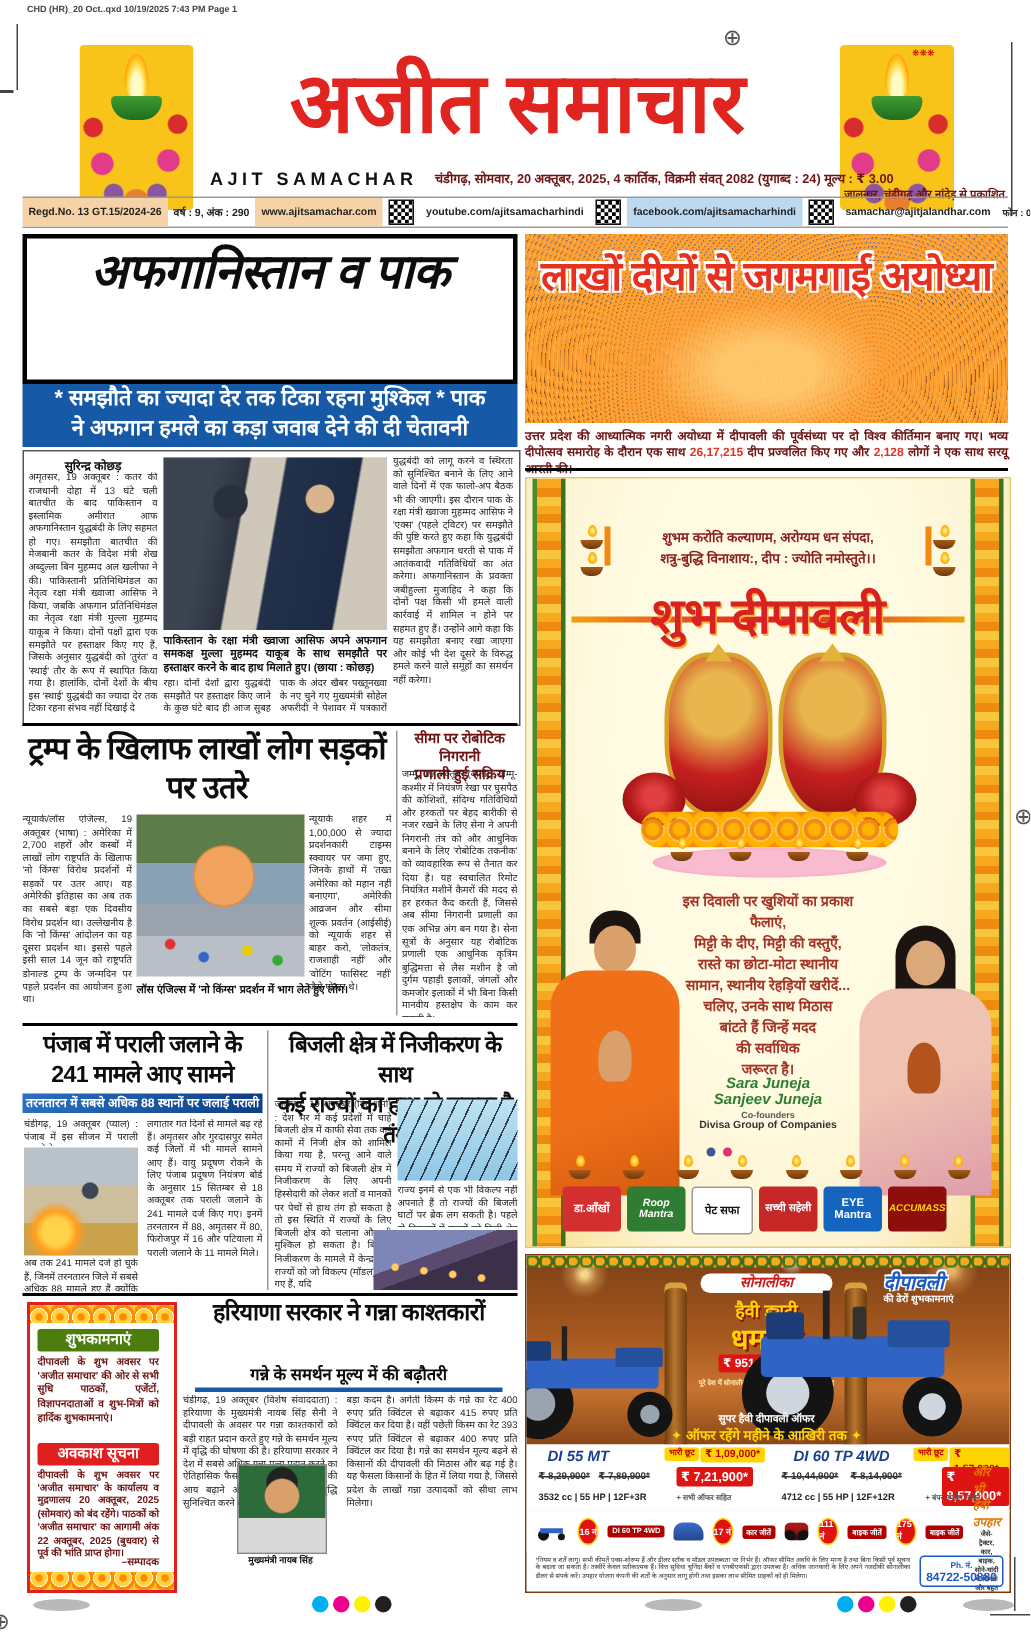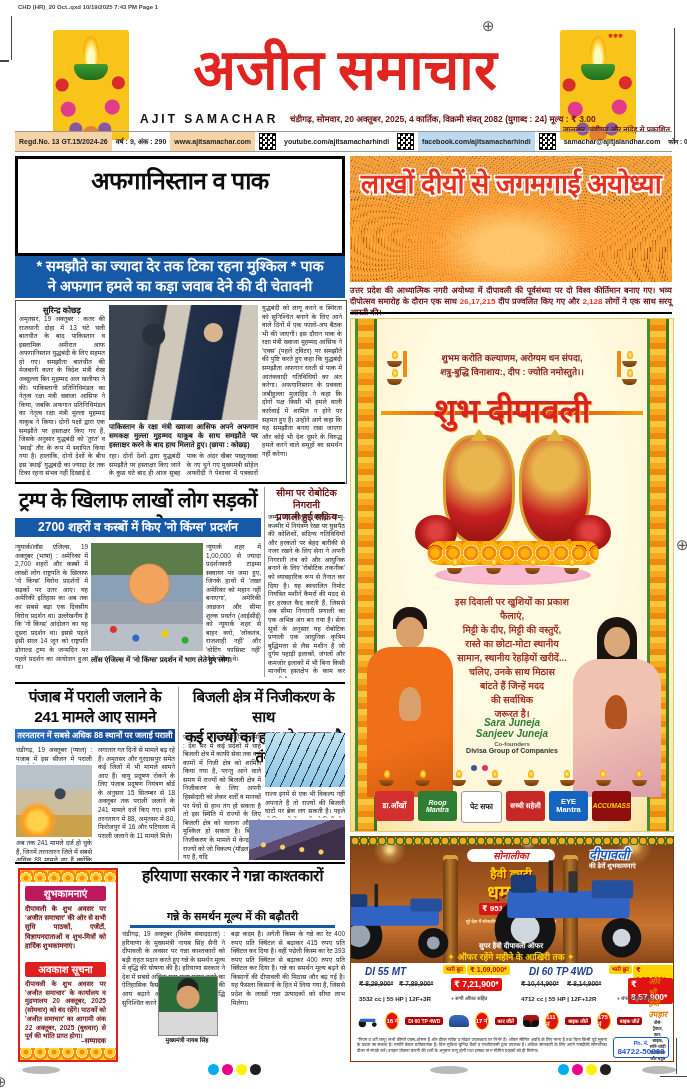--- a/index.html
+++ b/index.html
@@ -99,41 +99,40 @@
     <div class="seg" style="background:#bcd9f0;">facebook.com/ajitsamacharhindi</div>
     <div class="seg">
         <span class="qr"></span>
       </div>
     <div class="seg">samachar@ajitjalandhar.com</div>
     <div class="vrule"></div>
     <div class="seg" style="font-size:6.3px;">फोन : 0181-5032400, 2459616-2-63 फैक्स : 2230455, 5011025</div>
   </div>
 
   <div class="abs" style="left:15px;top:156px;width:324px;height:94px;border:3px solid #000;text-align:center;">
-    <div class="hl" style="font-size:24px;line-height:44px;">अफगानिस्तान व पाक</div>
+    <div class="hl" style="font-size:32px;line-height:44px;font-style:italic;">अफगानिस्तान व पाक</div>
   </div>
   <div class="abs bluebox" style="left:15px;top:256px;width:330px;height:42px;font-size:14.5px;line-height:20px;">
     <div>* समझौते का ज्यादा देर तक टिका रहना मुश्किल * पाक</div>
     <div>ने अफगान हमले का कड़ा जवाब देने की दी चेतावनी</div>
   </div>
   <div class="abs" style="left:15px;top:300px;width:330px;height:182px;border:1px solid #555;"></div>
   <div class="abs" style="left:19px;top:304px;width:86px;text-align:center;font-size:8px;font-weight:bold;color:#111;">सुरिन्द्र कोछड़</div>
   <div class="abs bt" style="left:19px;top:315px;width:86px;height:163px;">अमृतसर, 19 अक्तूबर : कतर की राजधानी दोहा में 13 घंटे चली बातचीत के बाद पाकिस्तान व इस्लामिक अमीरात आफ अफगानिस्तान युद्धबंदी के लिए सहमत हो गए। समझौता बातचीत की मेजबानी कतर के विदेश मंत्री शेख अब्दुल्ला बिन मुहम्मद अल खलीफा ने की। पाकिस्तानी प्रतिनिधिमंडल का नेतृत्व रक्षा मंत्री ख्वाजा आसिफ ने किया, जबकि अफगान प्रतिनिधिमंडल का नेतृत्व रक्षा मंत्री मुल्ला मुहम्मद याकूब ने किया। दोनों पक्षों द्वारा एक समझौते पर हस्ताक्षर किए गए हैं, जिसके अनुसार युद्धबंदी को 'तुरंत' व 'स्थाई' तौर के रूप में स्थापित किया गया है। हालांकि, दोनों देशों के बीच इस 'स्थाई' युद्धबंदी का ज्यादा देर तक टिका रहना संभव नहीं दिखाई दे</div>
   <div class="abs" style="left:109px;top:305px;width:149px;height:115px;background:
        radial-gradient(circle at 30% 26%,#28303c 0 11px,transparent 12px),
        radial-gradient(circle at 70% 24%,#d9b58e 0 9px,transparent 10px),
        linear-gradient(100deg,#3c4452 20%,#2c3340 34%,#cfc8ba 35%,#cfc8ba 48%,#23304a 49%,#1d2a44 78%,#cfc8ba 79%),
        #cfc8ba;"></div>
   <div class="abs cap" style="left:109px;top:422px;width:149px;height:30px;">पाकिस्तान के रक्षा मंत्री ख्वाजा आसिफ अपने अफगान समकक्ष मुल्ला मुहम्मद याकूब के साथ समझौते पर हस्ताक्षर करने के बाद हाथ मिलाते हुए। (छाया : कोछड़)</div>
   <div class="abs bt" style="left:109px;top:452px;width:149px;height:27px;column-count:2;column-gap:6px;">रहा। दोनों देशों द्वारा युद्धबंदी समझौते पर हस्ताक्षर किए जाने के कुछ घंटे बाद ही आज सुबह पाक के अंदर खैबर पख्तूनख्वा के नए चुने गए मुख्यमंत्री सोहेल अफरीदी ने पेशावर में पत्रकारों से गैर-रस्मी तौर पर बातचीत दौरान पाकिस्तानी हुक्मरानों के लिए आने वाले समय की पुष्टि करते हुए कहा कि अफगानिस्तान द्वारा किए जाने वाले किसी भी हमले का कड़ा व उचित जवाब दिया जाएगा।</div>
   <div class="abs bt" style="left:262px;top:304px;width:80px;height:174px;">युद्धबंदी को लागू करने व स्थिरता को सुनिश्चित बनाने के लिए आने वाले दिनों में एक फालो-अप बैठक भी की जाएगी। इस दौरान पाक के रक्षा मंत्री ख्वाजा मुहम्मद आसिफ ने 'एक्स' (पहले ट्विटर) पर समझौते की पुष्टि करते हुए कहा कि युद्धबंदी समझौता अफगान धरती से पाक में आतंकवादी गतिविधियों का अंत करेगा। अफगानिस्तान के प्रवक्ता जबीहुल्ला मुजाहिद ने कहा कि दोनों पक्ष किसी भी हमले वाली कार्रवाई में शामिल न होने पर सहमत हुए हैं। उन्होंने आगे कहा कि यह समझौता बनाए रखा जाएगा और कोई भी देश दूसरे के विरुद्ध हमले करने वाले समूहों का समर्थन नहीं करेगा।</div>
   <div class="abs rule" style="left:15px;top:482px;width:330px;height:2px;"></div>
 
   <div class="abs hl" style="left:15px;top:487px;width:246px;font-size:20.5px;line-height:26px;text-align:center;">ट्रम्प के खिलाफ लाखों लोग सड़कों पर उतरे</div>
-  <div class="abs bluebox" style="left:15px;top:518px;width:246px;height:19px;font-size:12px;line-height:19px;">2700 शहरों व कस्बों में किए 'नो किंग्स' प्रदर्शन</div>
   <div class="abs bt" style="left:15px;top:543px;width:73px;height:136px;">न्यूयार्क/लॉस एंजिल्स, 19 अक्तूबर (भाषा) : अमेरिका में 2,700 शहरों और कस्बों में लाखों लोग राष्ट्रपति के खिलाफ 'नो किंग्स' विरोध प्रदर्शनों में सड़कों पर उतर आए। यह अमेरिकी इतिहास का अब तक का सबसे बड़ा एक दिवसीय विरोध प्रदर्शन था। उल्लेखनीय है कि 'नो किंग्स' आंदोलन का यह दूसरा प्रदर्शन था। इससे पहले इसी साल 14 जून को राष्ट्रपति डोनाल्ड ट्रम्प के जन्मदिन पर पहले प्रदर्शन का आयोजन हुआ था।</div>
   <div class="abs" style="left:91px;top:543px;width:112px;height:108px;background:
        radial-gradient(circle at 52% 38%,#f2a35e 0 19px,#e08a42 20px,transparent 21px),
        radial-gradient(circle at 20% 80%,#d33 0 3px,transparent 4px),
        radial-gradient(circle at 40% 88%,#36c 0 3px,transparent 4px),
        radial-gradient(circle at 66% 84%,#ec0 0 3px,transparent 4px),
        radial-gradient(circle at 84% 90%,#3a3 0 3px,transparent 4px),
        linear-gradient(180deg,#5c7d4a 0 30%,#8aa0b5 30% 55%,#9aa3ad 55% 75%,#b8bfc7 75% 100%);"></div>
   <div class="abs bt" style="left:206px;top:543px;width:55px;height:136px;">न्यूयार्क शहर में 1,00,000 से ज्यादा प्रदर्शनकारी टाइम्स स्क्वायर पर जमा हुए, जिनके हाथों में 'तख्त अमेरिका को महान नहीं बनाएगा', अमेरिकी आव्रजन और सीमा शुल्क प्रवर्तन (आईसीई) को न्यूयार्क शहर से बाहर करो, 'लोकतंत्र, राजशाही नहीं' और 'वोटिंग फासिस्ट नहीं' जैसे पोस्टर थे।</div>
   <div class="abs cap" style="left:91px;top:655px;width:170px;height:20px;">लॉस एंजिल्स में 'नो किंग्स' प्रदर्शन में भाग लेते हुए लोग।</div>
@@ -174,21 +173,21 @@
        radial-gradient(circle at 15% 62%,#ffce5e 0 2px,transparent 3px),
        radial-gradient(circle at 35% 68%,#ffce5e 0 2px,transparent 3px),
        radial-gradient(circle at 55% 74%,#ffce5e 0 2px,transparent 3px),
        radial-gradient(circle at 75% 80%,#ffce5e 0 2px,transparent 3px),
        linear-gradient(160deg,#7e86b8 0 40%,#5a4a6e 40% 55%,#3c2f4a 55% 100%);"></div>
   <div class="abs rule" style="left:15px;top:862px;width:330px;height:2px;"></div>
 
   <div class="abs" style="left:18px;top:868px;width:96px;height:190px;border:2.5px solid #e02020;background:#fff;">
     <div style="height:12px;background:
          repeating-radial-gradient(circle at 6px 8px,#ff8a00 0 2px,#ffd23d 3px 5px,transparent 6px);background-size:14px 12px;"></div>
-    <div class="abs" style="left:5px;top:16px;width:81px;background:#be185d;color:#fff;font-weight:bold;font-size:10px;
+    <div class="abs" style="left:5px;top:16px;width:81px;background:#4d7c0f;color:#fff;font-weight:bold;font-size:10px;
                 text-align:center;line-height:15px;border-radius:2px;">शुभकामनाएं</div>
     <div class="abs" style="left:5px;top:34px;width:81px;font-size:6.8px;line-height:1.35;font-weight:bold;color:#6d1414;text-align:justify;">दीपावली के शुभ अवसर पर 'अजीत समाचार' की ओर से सभी सुधि पाठकों, एजेंटों, विज्ञापनदाताओं व शुभ-मित्रों को हार्दिक शुभकामनाएं।</div>
     <div class="abs" style="left:5px;top:92px;width:81px;background:#e02020;color:#fff;font-weight:bold;font-size:10px;
                 text-align:center;line-height:15px;border-radius:2px;">अवकाश सूचना</div>
     <div class="abs" style="left:5px;top:110px;width:81px;font-size:6.6px;line-height:1.32;font-weight:bold;color:#6d1414;text-align:justify;">दीपावली के शुभ अवसर पर 'अजीत समाचार' के कार्यालय व मुद्रणालय 20 अक्तूबर, 2025 (सोमवार) को बंद रहेंगे। पाठकों को 'अजीत समाचार' का आगामी अंक 22 अक्तूबर, 2025 (बुधवार) से पूर्व की भांति प्राप्त होगा।</div>
     <div class="abs" style="left:5px;top:166px;width:81px;font-size:6.8px;font-weight:bold;color:#6d1414;text-align:right;">–सम्पादक</div>
     <div class="abs" style="left:0;bottom:0;width:100%;height:12px;background:
          repeating-radial-gradient(circle at 6px 4px,#ff8a00 0 2px,#ffd23d 3px 5px,transparent 6px);background-size:14px 12px;"></div>
   </div>
 

